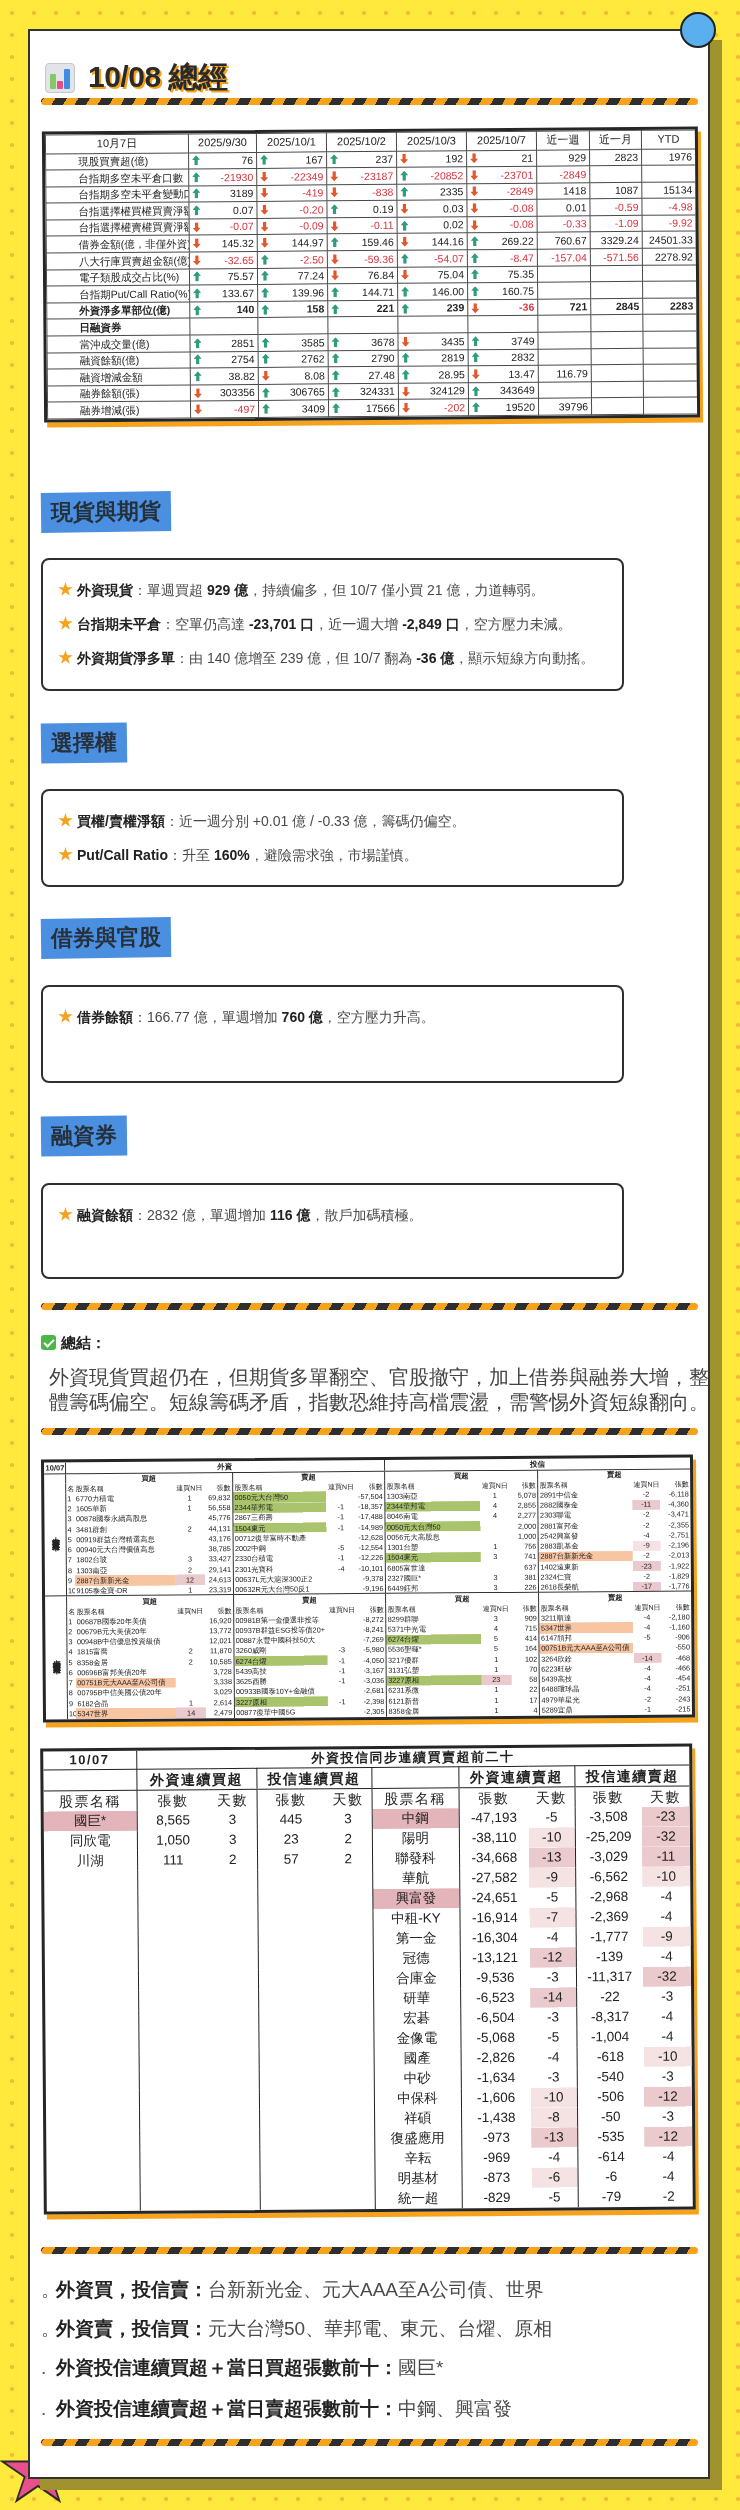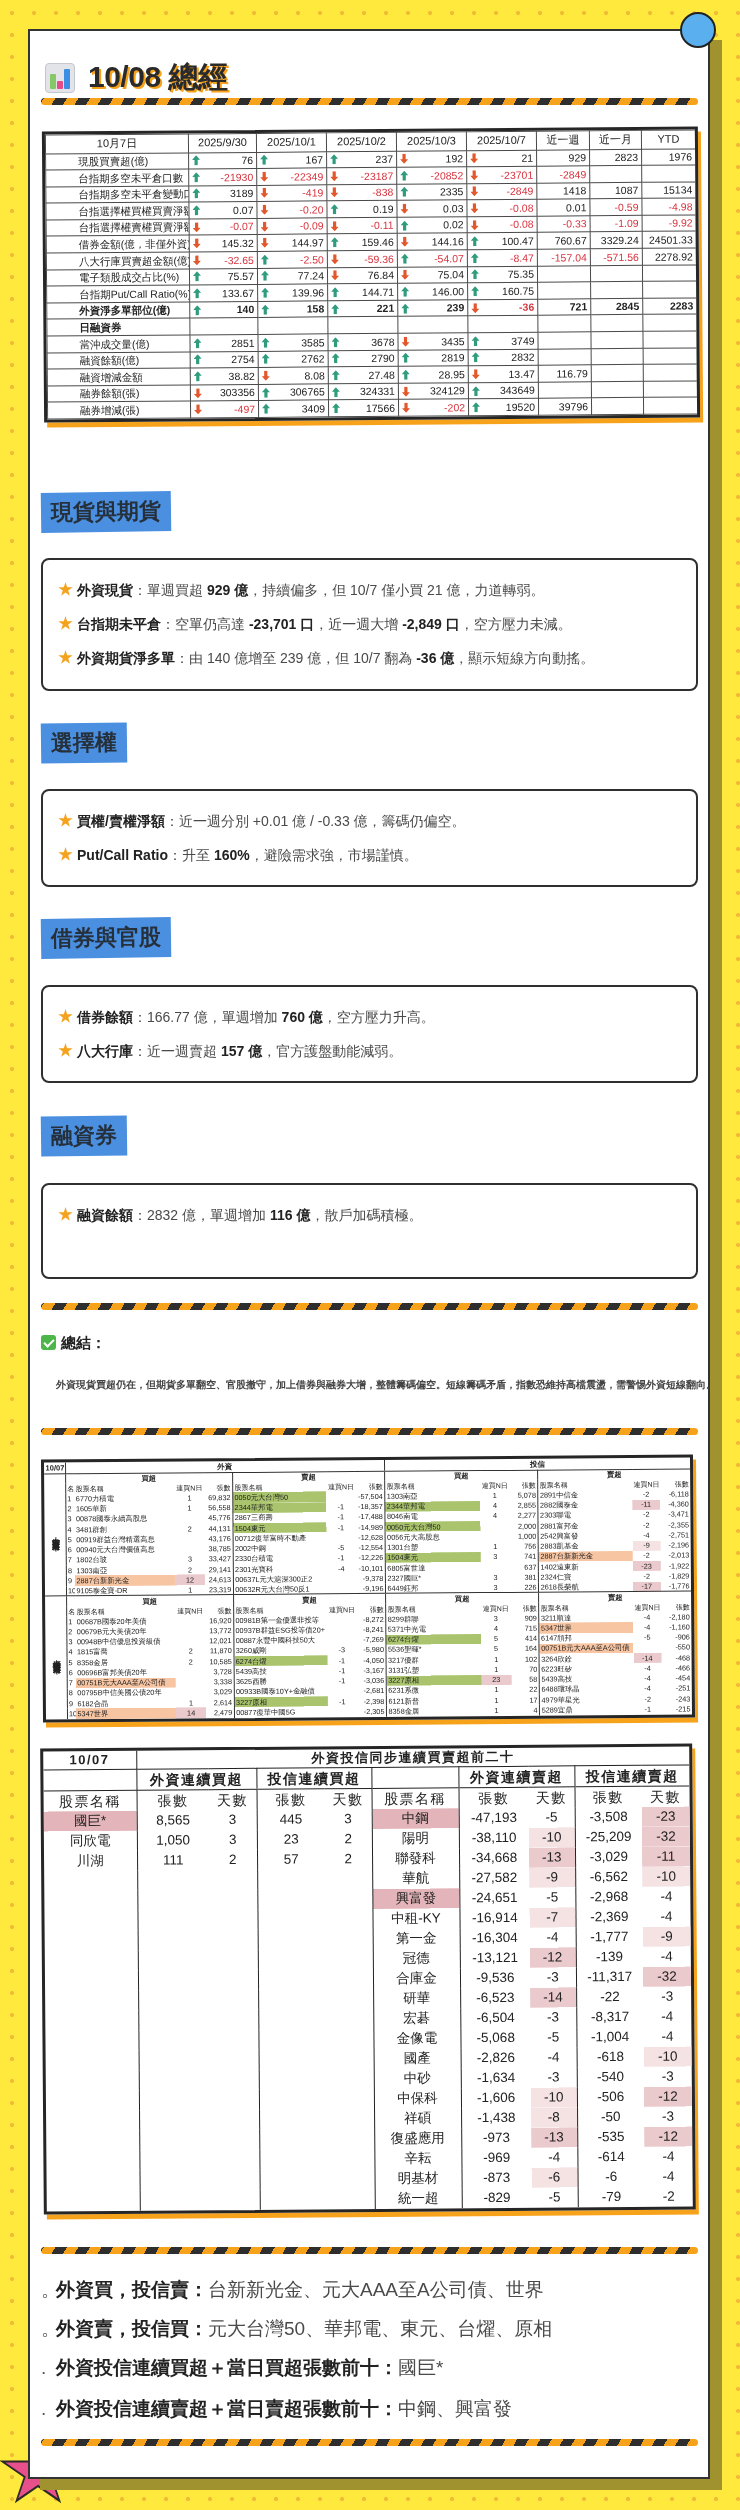--- a/index.html
+++ b/index.html
@@ -29,30 +29,30 @@
 .bar-p{height:38%;background:#E84C84;}
 .bar-b{height:90%;background:#3B8EE2;}
 .title{left:88px;top:58px;margin:0;font-size:30px;line-height:38px;font-weight:bold;color:#2a2a2a;text-shadow:2px 2px 0 var(--accent-orange);letter-spacing:-0.5px;white-space:nowrap;}
 
 .stripe{left:41px;width:657px;height:7px;border-radius:4px;
   background:repeating-linear-gradient(-60deg,var(--accent-orange) 0,var(--accent-orange) 10px,#2E2E2E 10px,#2E2E2E 20px);}
 
 .frame{background:#fff;border:3px solid #262626;box-shadow:3px 5px 0 var(--accent-orange);transform:rotate(-0.45deg);overflow:hidden;}
 
 .sec-label{left:41px;height:40px;line-height:40px;padding:0 10px;background:var(--section-blue);color:#26303b;font-size:22px;font-weight:bold;transform:rotate(-0.8deg);white-space:nowrap;}
-.box{left:41px;width:657px;border:2px solid #2f2f2f;border-radius:8px;background:#fff;padding:19px 0 0 15px;}
+.box{left:41px;width:583px;border:2px solid #2f2f2f;border-radius:8px;background:#fff;padding:19px 0 0 15px;}
 .bullet{height:22px;line-height:22px;margin-bottom:12px;font-size:14px;color:#4a4a4a;white-space:nowrap;}
 .bullet .lbl,.bullet b{font-weight:bold;color:#222;}
 .star{display:inline-block;width:15px;height:15px;margin-right:4px;vertical-align:-2px;background:var(--star);
   clip-path:polygon(50% 0%,61% 35%,98% 35%,68% 57%,79% 91%,50% 70%,21% 91%,32% 57%,2% 35%,39% 35%);}
 
 .summary-head{left:41px;top:1332px;font-size:15px;font-weight:bold;color:#222;line-height:22px;white-space:nowrap;}
 .check-icon{display:inline-block;width:15px;height:15px;background:var(--check-green);border-radius:3px;position:relative;vertical-align:-2px;margin-right:5px;}
 .check-icon::after{content:"";position:absolute;left:5px;top:2px;width:4px;height:8px;border:solid #fff;border-width:0 2px 2px 0;transform:rotate(45deg);}
-.summary-text{left:41px;top:1357px;width:660px;margin:15px;font-size:10px;line-height:25px;color:#444;font-weight:bold;}
+.summary-text{left:41px;top:1357px;width:660px;margin:8px;font-size:20px;line-height:25px;color:#444;}
 
 .note{left:41px;height:22px;line-height:22px;font-size:19px;color:#4a4a4a;white-space:nowrap;}
 .note .mk{display:inline-block;width:15px;color:#555;}
 .note b{color:#222;}
 
 
 #macro-table{width:100%;height:100%;border-collapse:collapse;table-layout:fixed;font-size:10.5px;color:#222;}
 #macro-table th,#macro-table td{border:1px solid #4a4a4a;padding:0 3px;height:16.6px;line-height:1;white-space:nowrap;overflow:hidden;}
 #macro-table tr.hdr th{height:18.5px;font-weight:normal;text-align:center;font-size:11px;}
 #macro-table th.corner{text-align:left;font-weight:bold;}
@@ -395,21 +395,21 @@
                 <polygon points="4,10 8,5.5 5.6,5.5 5.6,0 2.4,0 2.4,5.5 0,5.5" fill="#E2572C"></polygon>
               </svg>
               <span>144.16</span>
             </div>
           </td>
           <td class="dc">
             <div class="dw">
               <svg width="8" height="10" viewBox="0 0 8 10" class="arr">
                 <polygon points="4,0 8,4.5 5.6,4.5 5.6,10 2.4,10 2.4,4.5 0,4.5" fill="#2F9C7E"></polygon>
               </svg>
-              <span>100.47</span>
+              <span>269.22</span>
             </div>
           </td>
           <td class="sc">760.67</td>
           <td class="sc">3329.24</td>
           <td class="sc">24501.33</td>
         </tr>
         <tr>
           <td class="lbl">八大行庫買賣超金額(億)</td>
           <td class="dc">
             <div class="dw">
@@ -847,21 +847,20 @@
 
 <div class="abs sec-label" style="top:723px">選擇權</div>
 <div class="abs box" style="top:789px;height:98px">
   <div class="bullet"><span class="star"></span><span class="lbl">買權/賣權淨額</span><span>：</span><span>近一週分別 +0.01 億 / -0.33 億，籌碼仍偏空。</span></div>
   <div class="bullet"><span class="star"></span><span class="lbl">Put/Call Ratio</span><span>：</span><span>升至 </span><b>160%</b><span>，避險需求強，市場謹慎。</span></div>
 </div>
 
 <div class="abs sec-label" style="top:918px">借券與官股</div>
 <div class="abs box" style="top:985px;height:98px">
   <div class="bullet"><span class="star"></span><span class="lbl">借券餘額</span><span>：</span><span>166.77 億，單週增加 </span><b>760 億</b><span>，空方壓力升高。</span></div>
-  <div class="bullet"><span class="star"></span><span class="lbl">八大行庫</span><span>：</span><span>近一週賣超 </span><b>157 億</b><span>，官方護盤動能減弱。</span></div>
 </div>
 
 <div class="abs sec-label" style="top:1116px">融資券</div>
 <div class="abs box" style="top:1183px;height:96px">
   <div class="bullet"><span class="star"></span><span class="lbl">融資餘額</span><span>：</span><span>2832 億，單週增加 </span><b>116 億</b><span>，散戶加碼積極。</span></div>
 </div>
 
 <div class="abs stripe" style="top:1303px"></div>
 
 <div class="abs summary-head"><span class="check-icon"></span><span>總結：</span></div>

